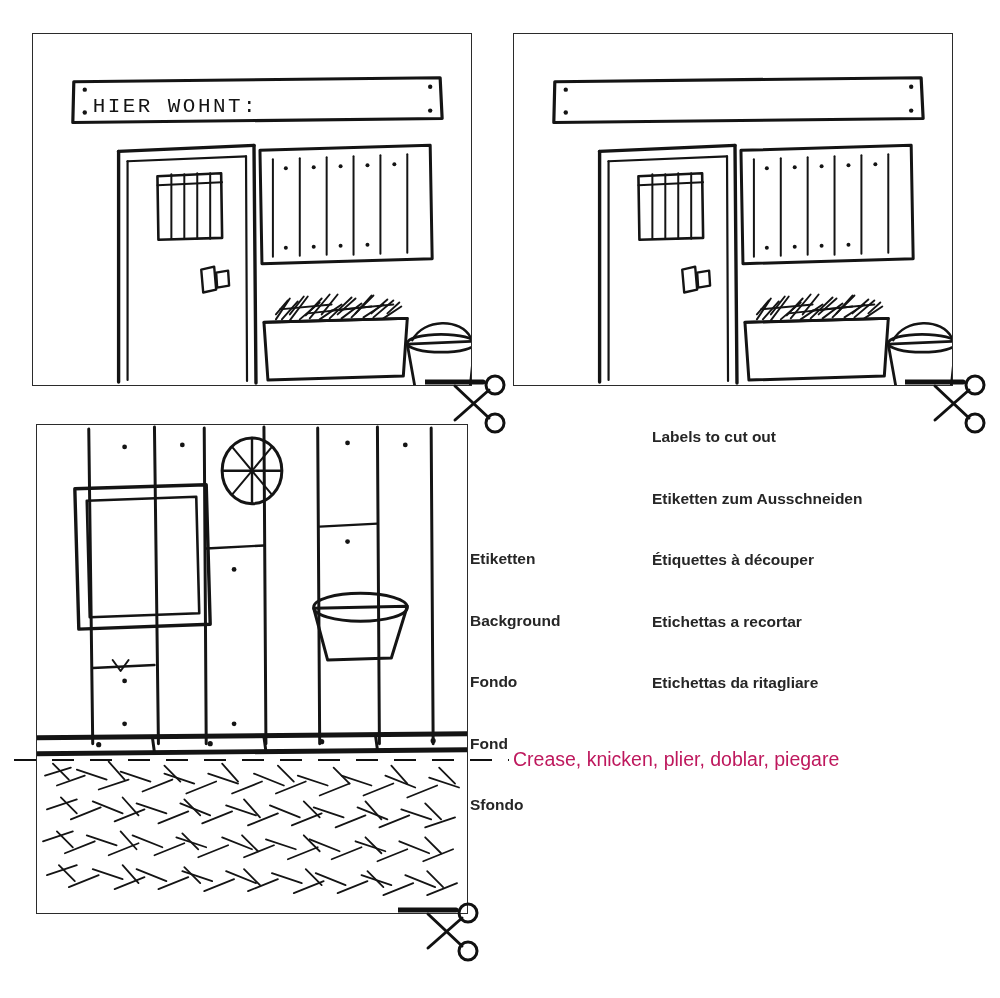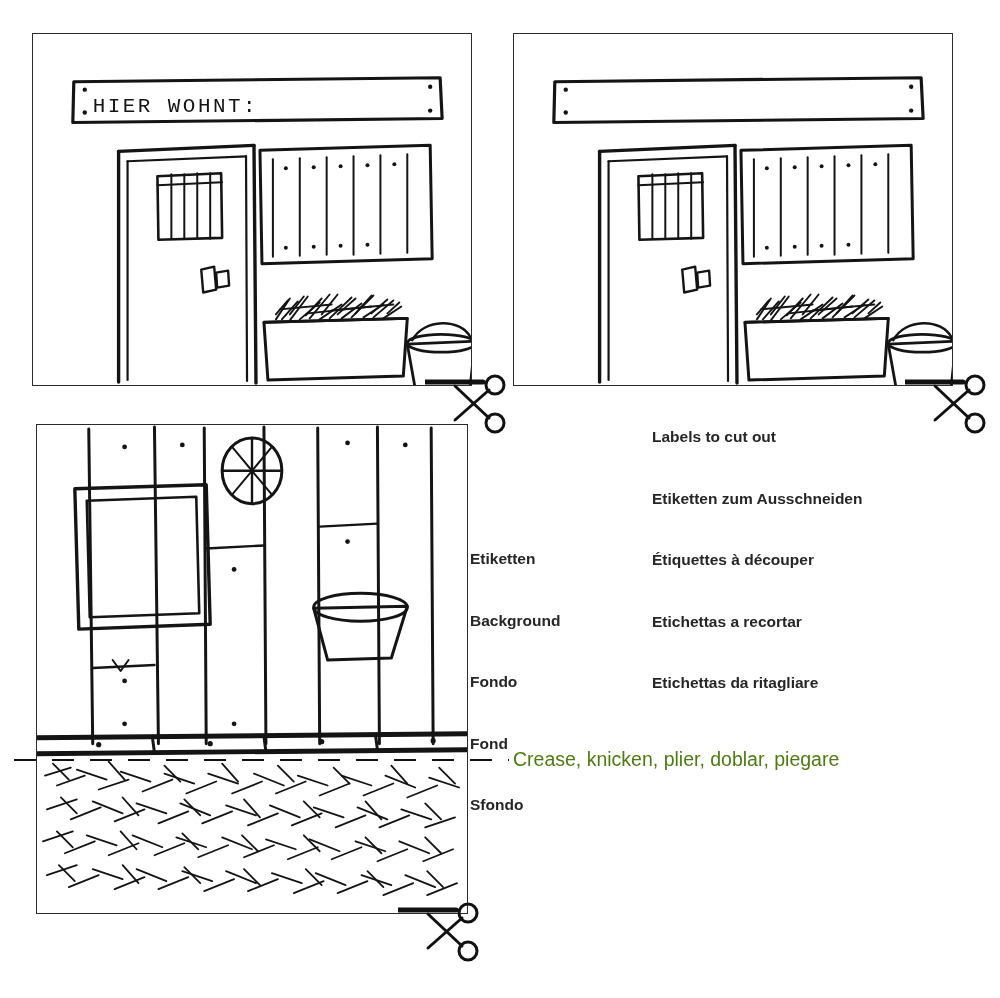--- a/index.html
+++ b/index.html
@@ -45,21 +45,21 @@
   }
   #caption-labels     { left: 652px; top: 386px; }
   #caption-background { left: 470px; top: 508px; }
 
   .crease-text {
     position: absolute;
     left: 513px;
     top: 747px;
     font-size: 19.5px;
     line-height: 24px;
-    color: #4d7c0f;
+    color: #be185d;
     white-space: nowrap;
   }
 
   .scissors {
     position: absolute;
     width: 90px;
     height: 62px;
   }
   #scissors-label-filled { left: 425px; top: 374px; }
   #scissors-label-blank  { left: 905px; top: 374px; }

